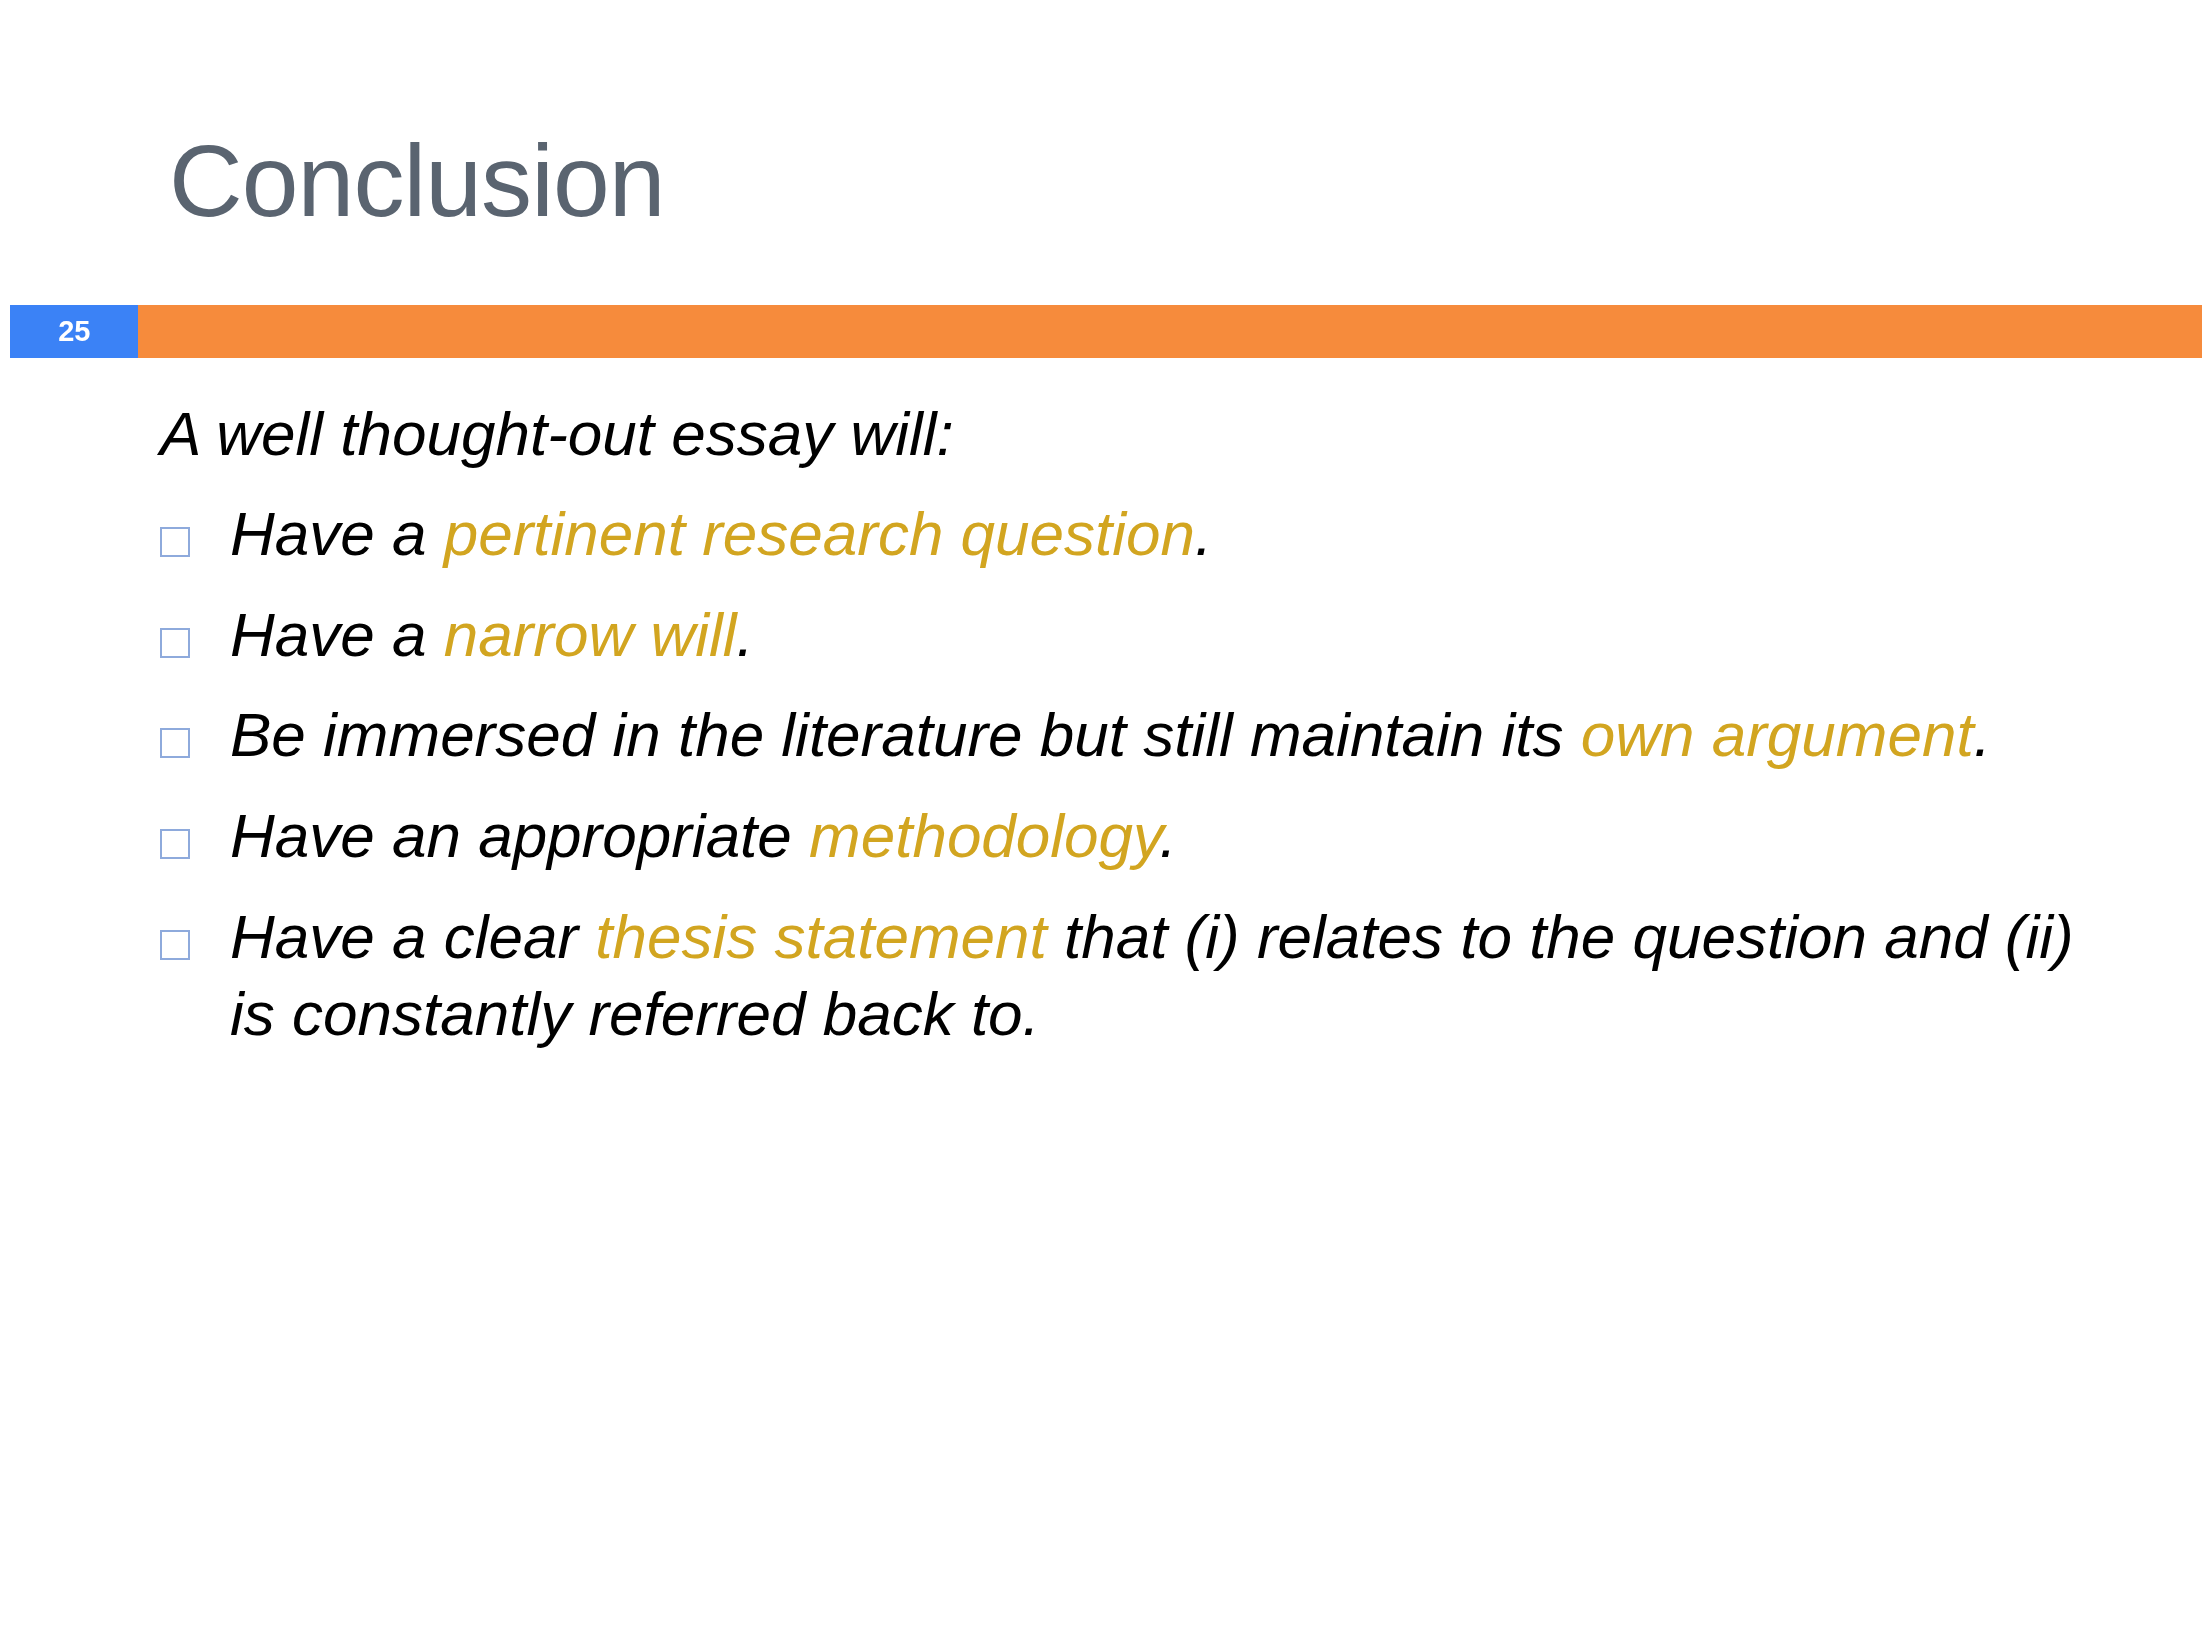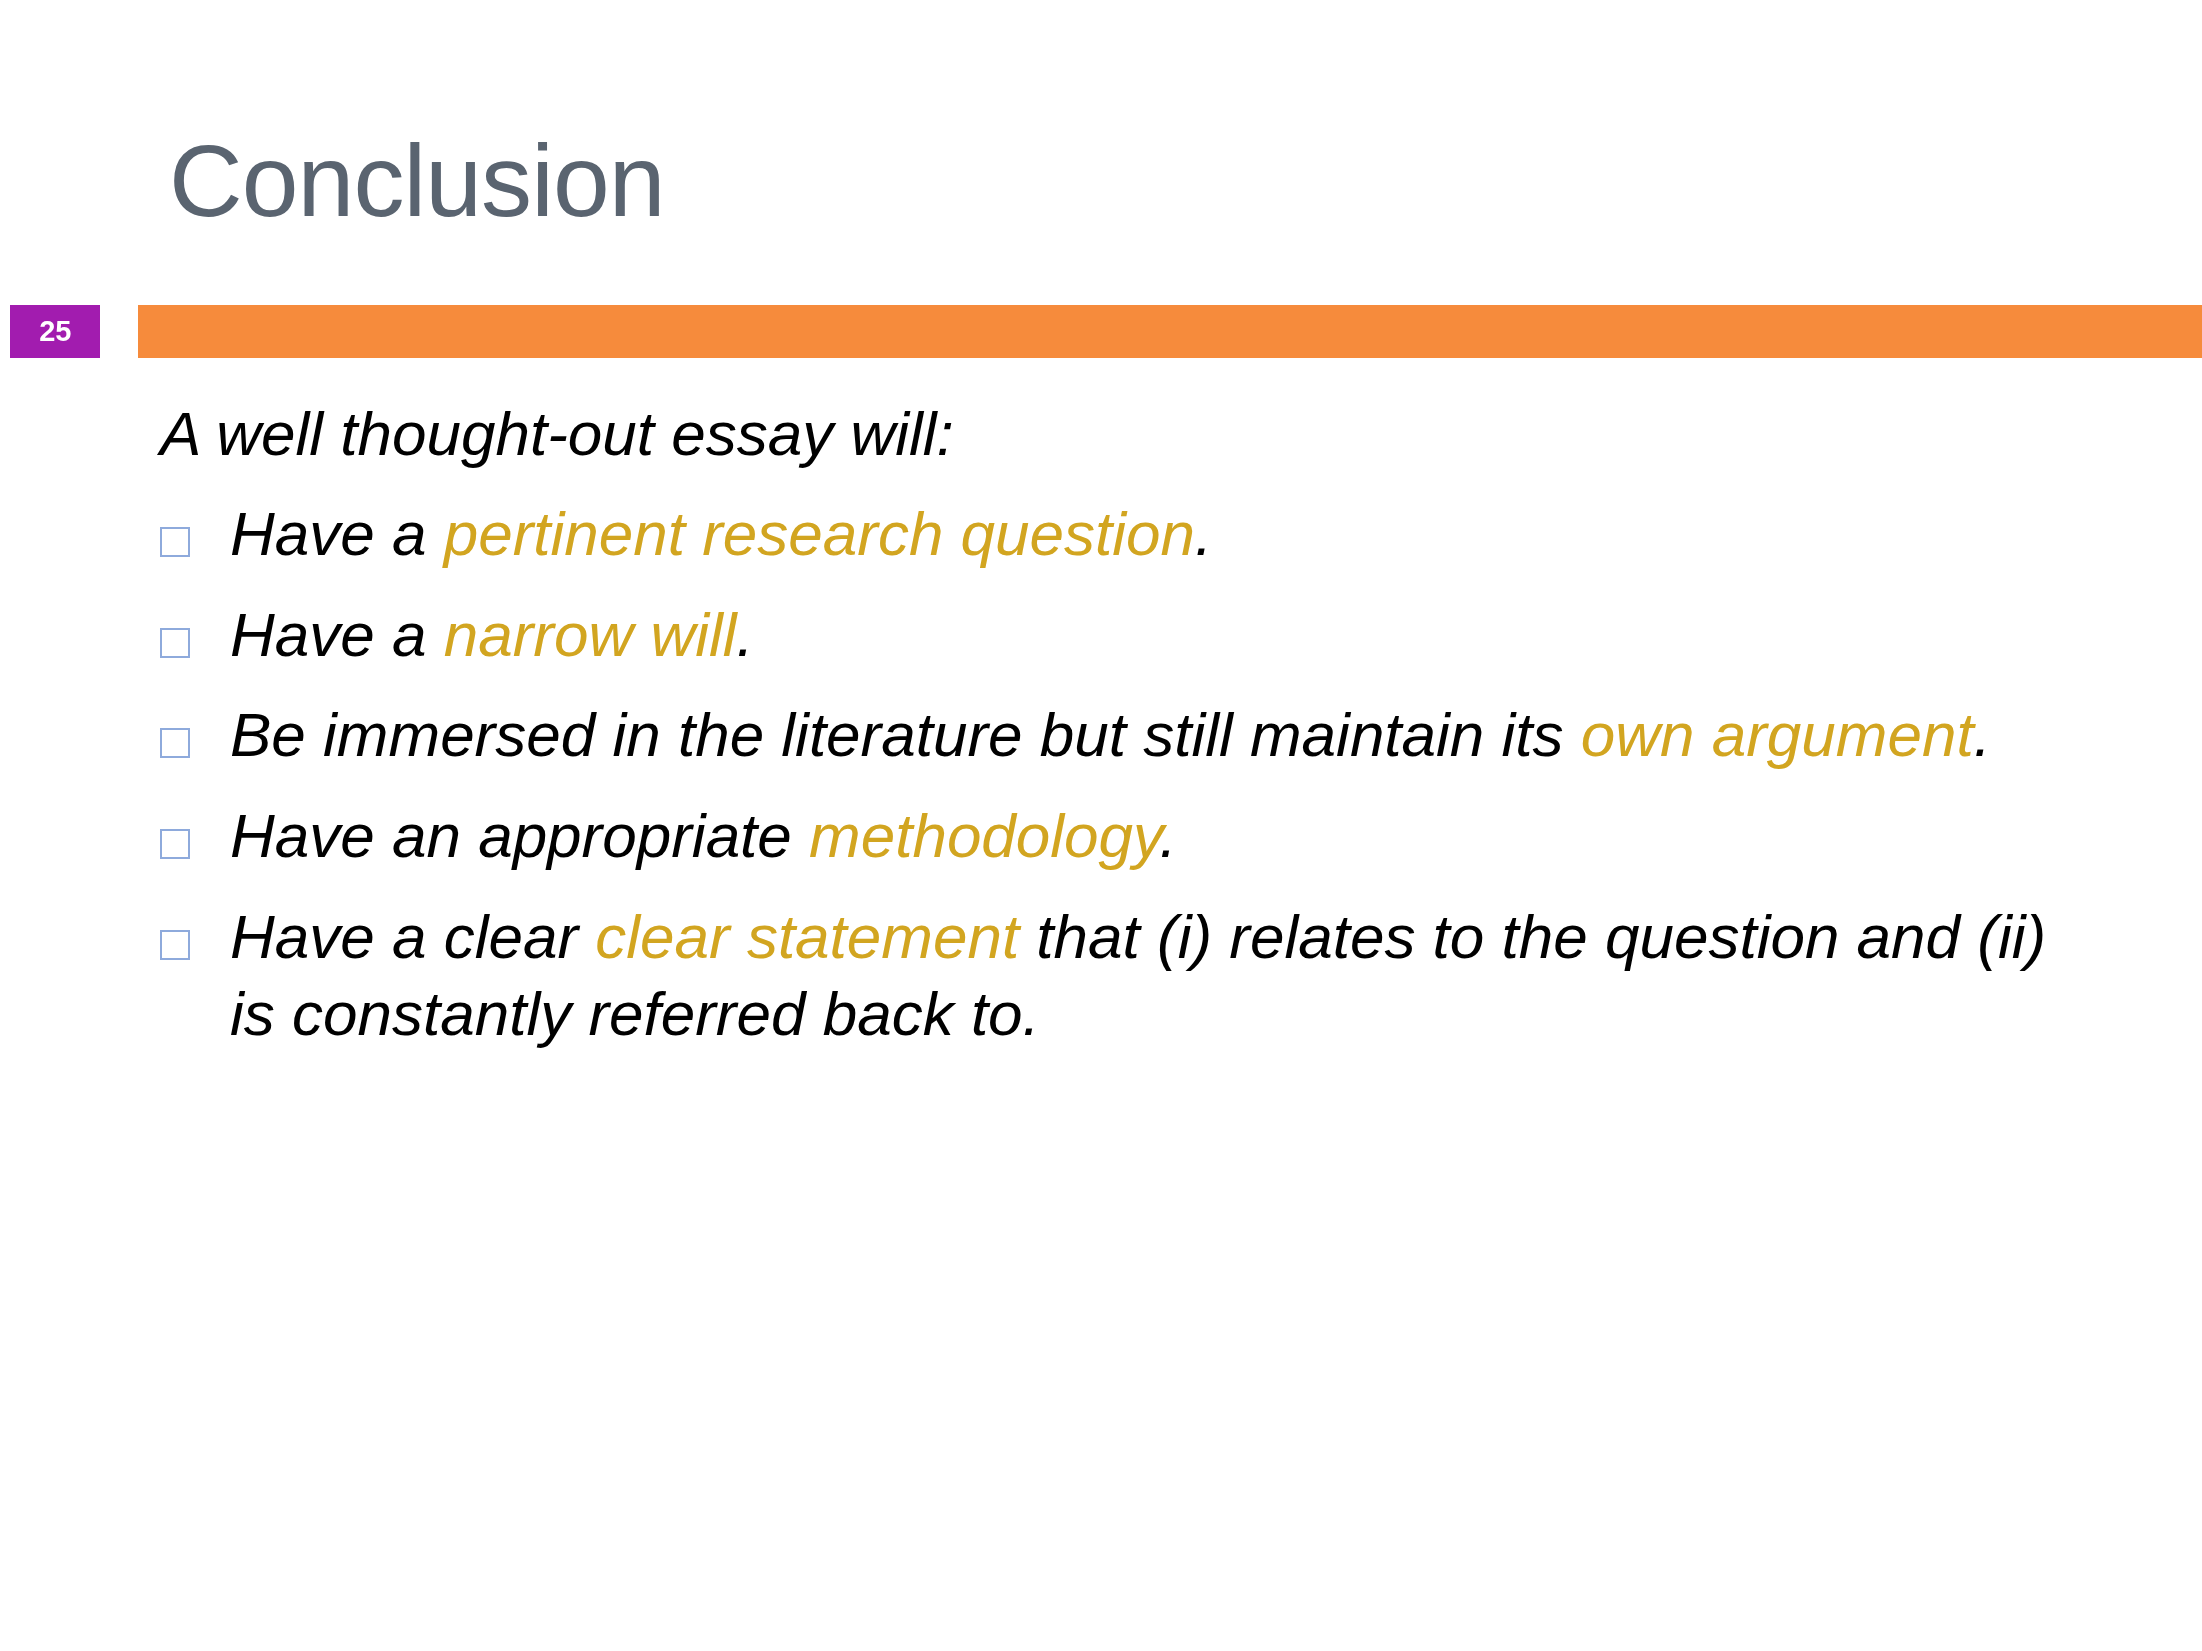--- a/index.html
+++ b/index.html
@@ -40,23 +40,23 @@
     position: absolute;
     left: 0;
     top: 305px;
     width: 2203px;
     height: 53px;
   }
   .band-number-box {
     position: absolute;
     left: 10.3px;
     top: 0;
-    width: 90px;
+    width: 128px;
     height: 53px;
-    background: #a21caf;
+    background: #3b82f6;
     display: flex;
     align-items: center;
     justify-content: center;
   }
   .band-number {
     color: #ffffff;
     font-size: 29px;
     font-weight: bold;
     line-height: 1;
   }
@@ -145,19 +145,19 @@
         <li class="bullet">
           <span class="bullet-marker"></span>
           <span class="bullet-text"><span>Be immersed in the literature but still maintain its </span><span class="hl">own argument</span><span>.</span></span>
         </li>
         <li class="bullet">
           <span class="bullet-marker"></span>
           <span class="bullet-text"><span>Have an appropriate </span><span class="hl">methodology</span><span>.</span></span>
         </li>
         <li class="bullet">
           <span class="bullet-marker"></span>
-          <span class="bullet-text"><span>Have a clear </span><span class="hl">clear statement</span><span> that (i) relates to the question and (ii) is constantly referred back to.</span></span>
+          <span class="bullet-text"><span>Have a clear </span><span class="hl">thesis statement</span><span> that (i) relates to the question and (ii) is constantly referred back to.</span></span>
         </li>
       </ul>
   </div>
 
 </div>
 
 
 </body></html>

